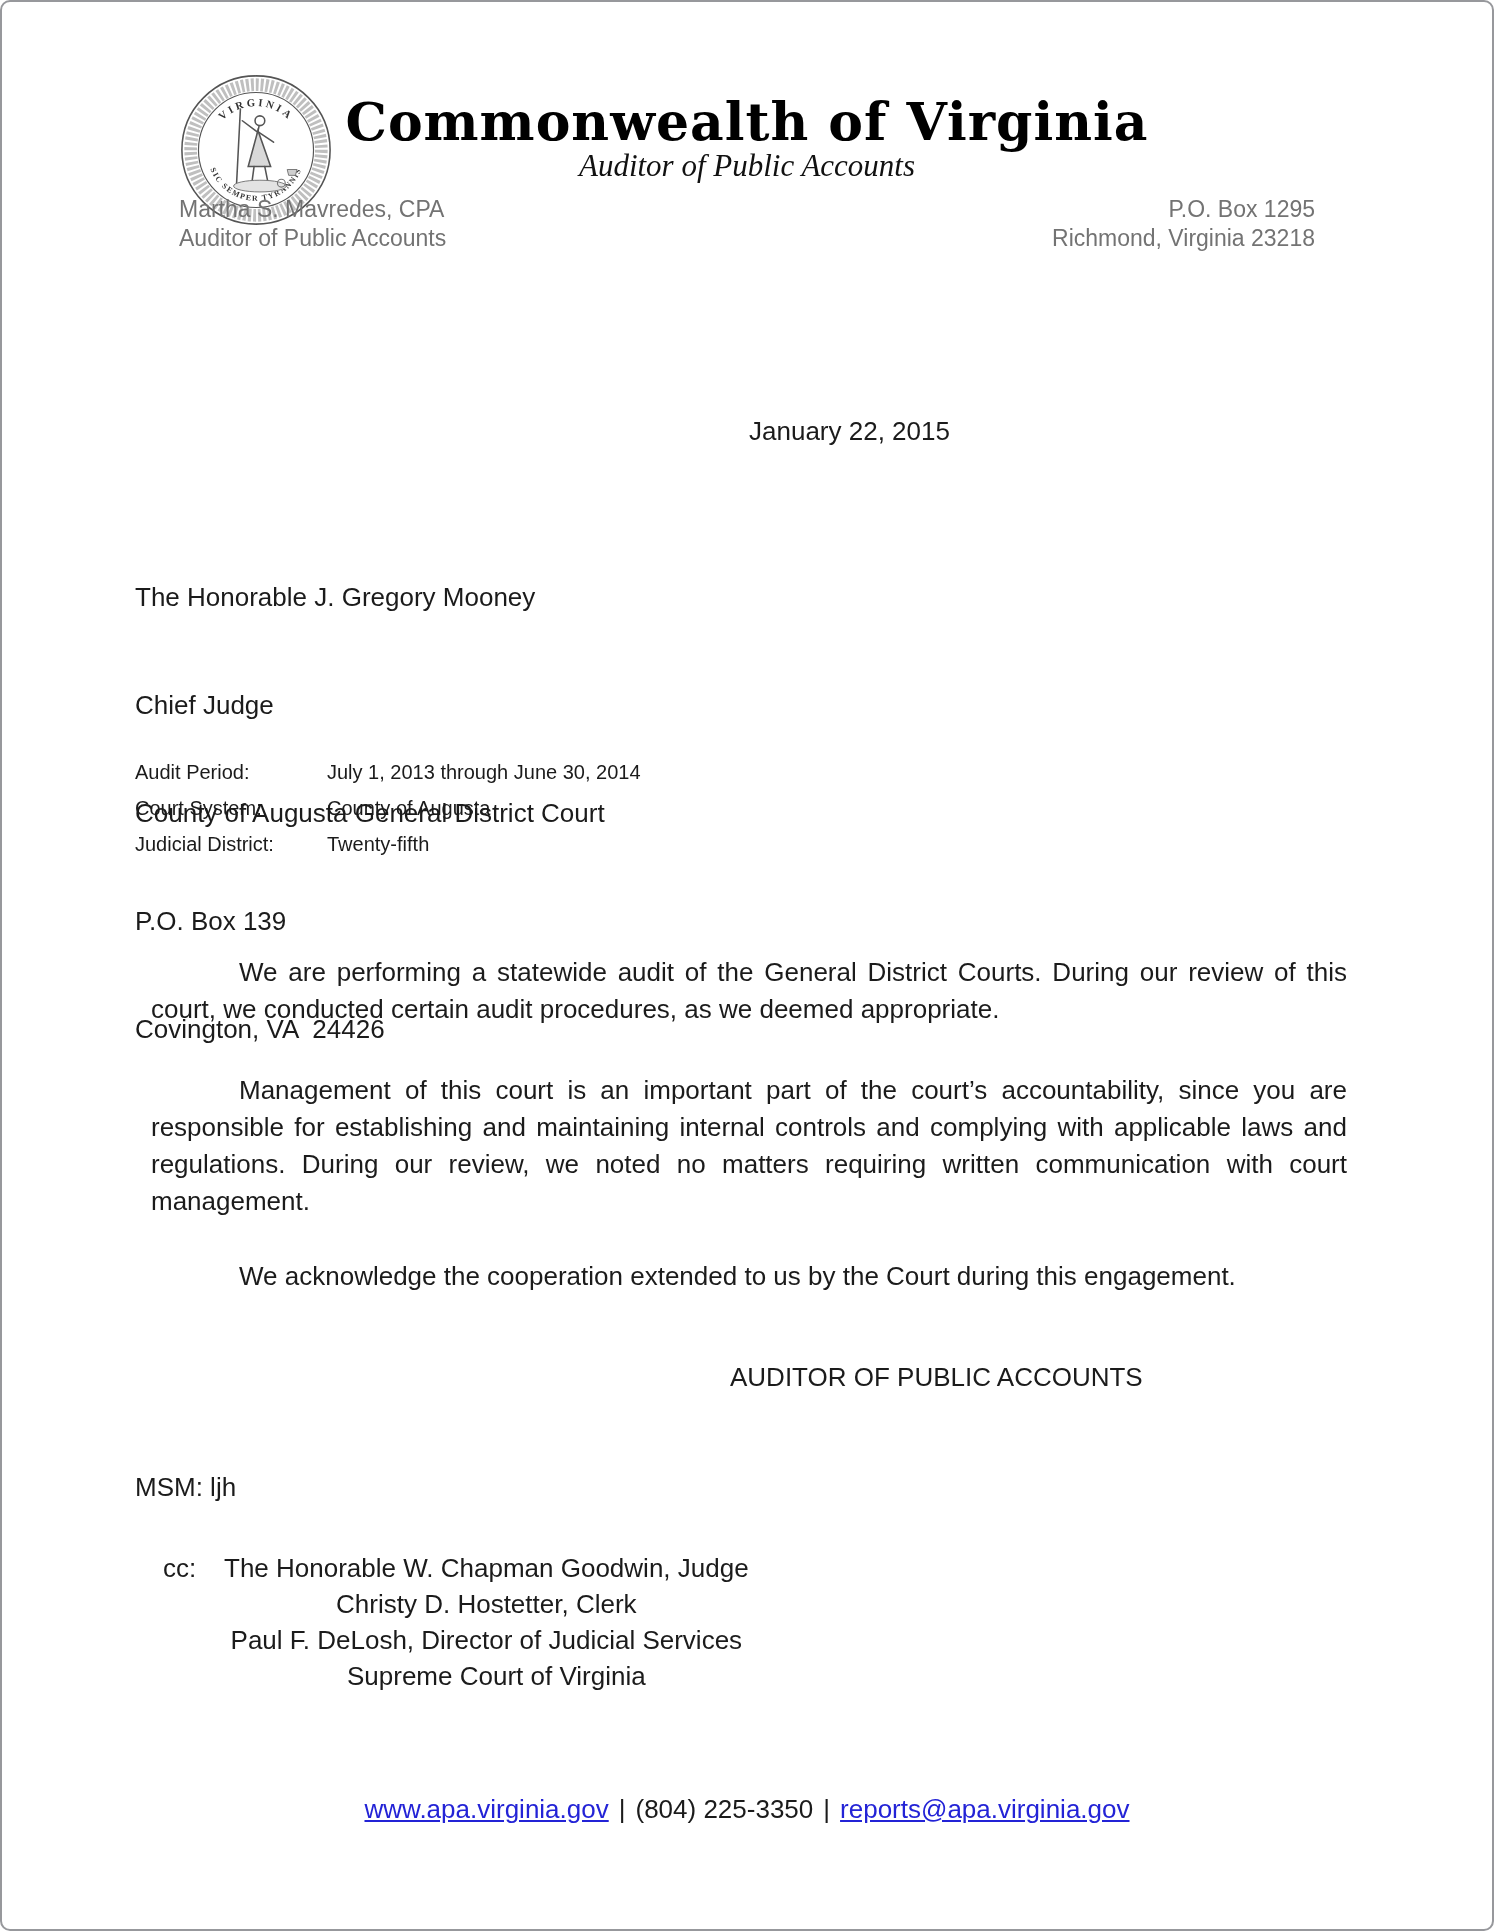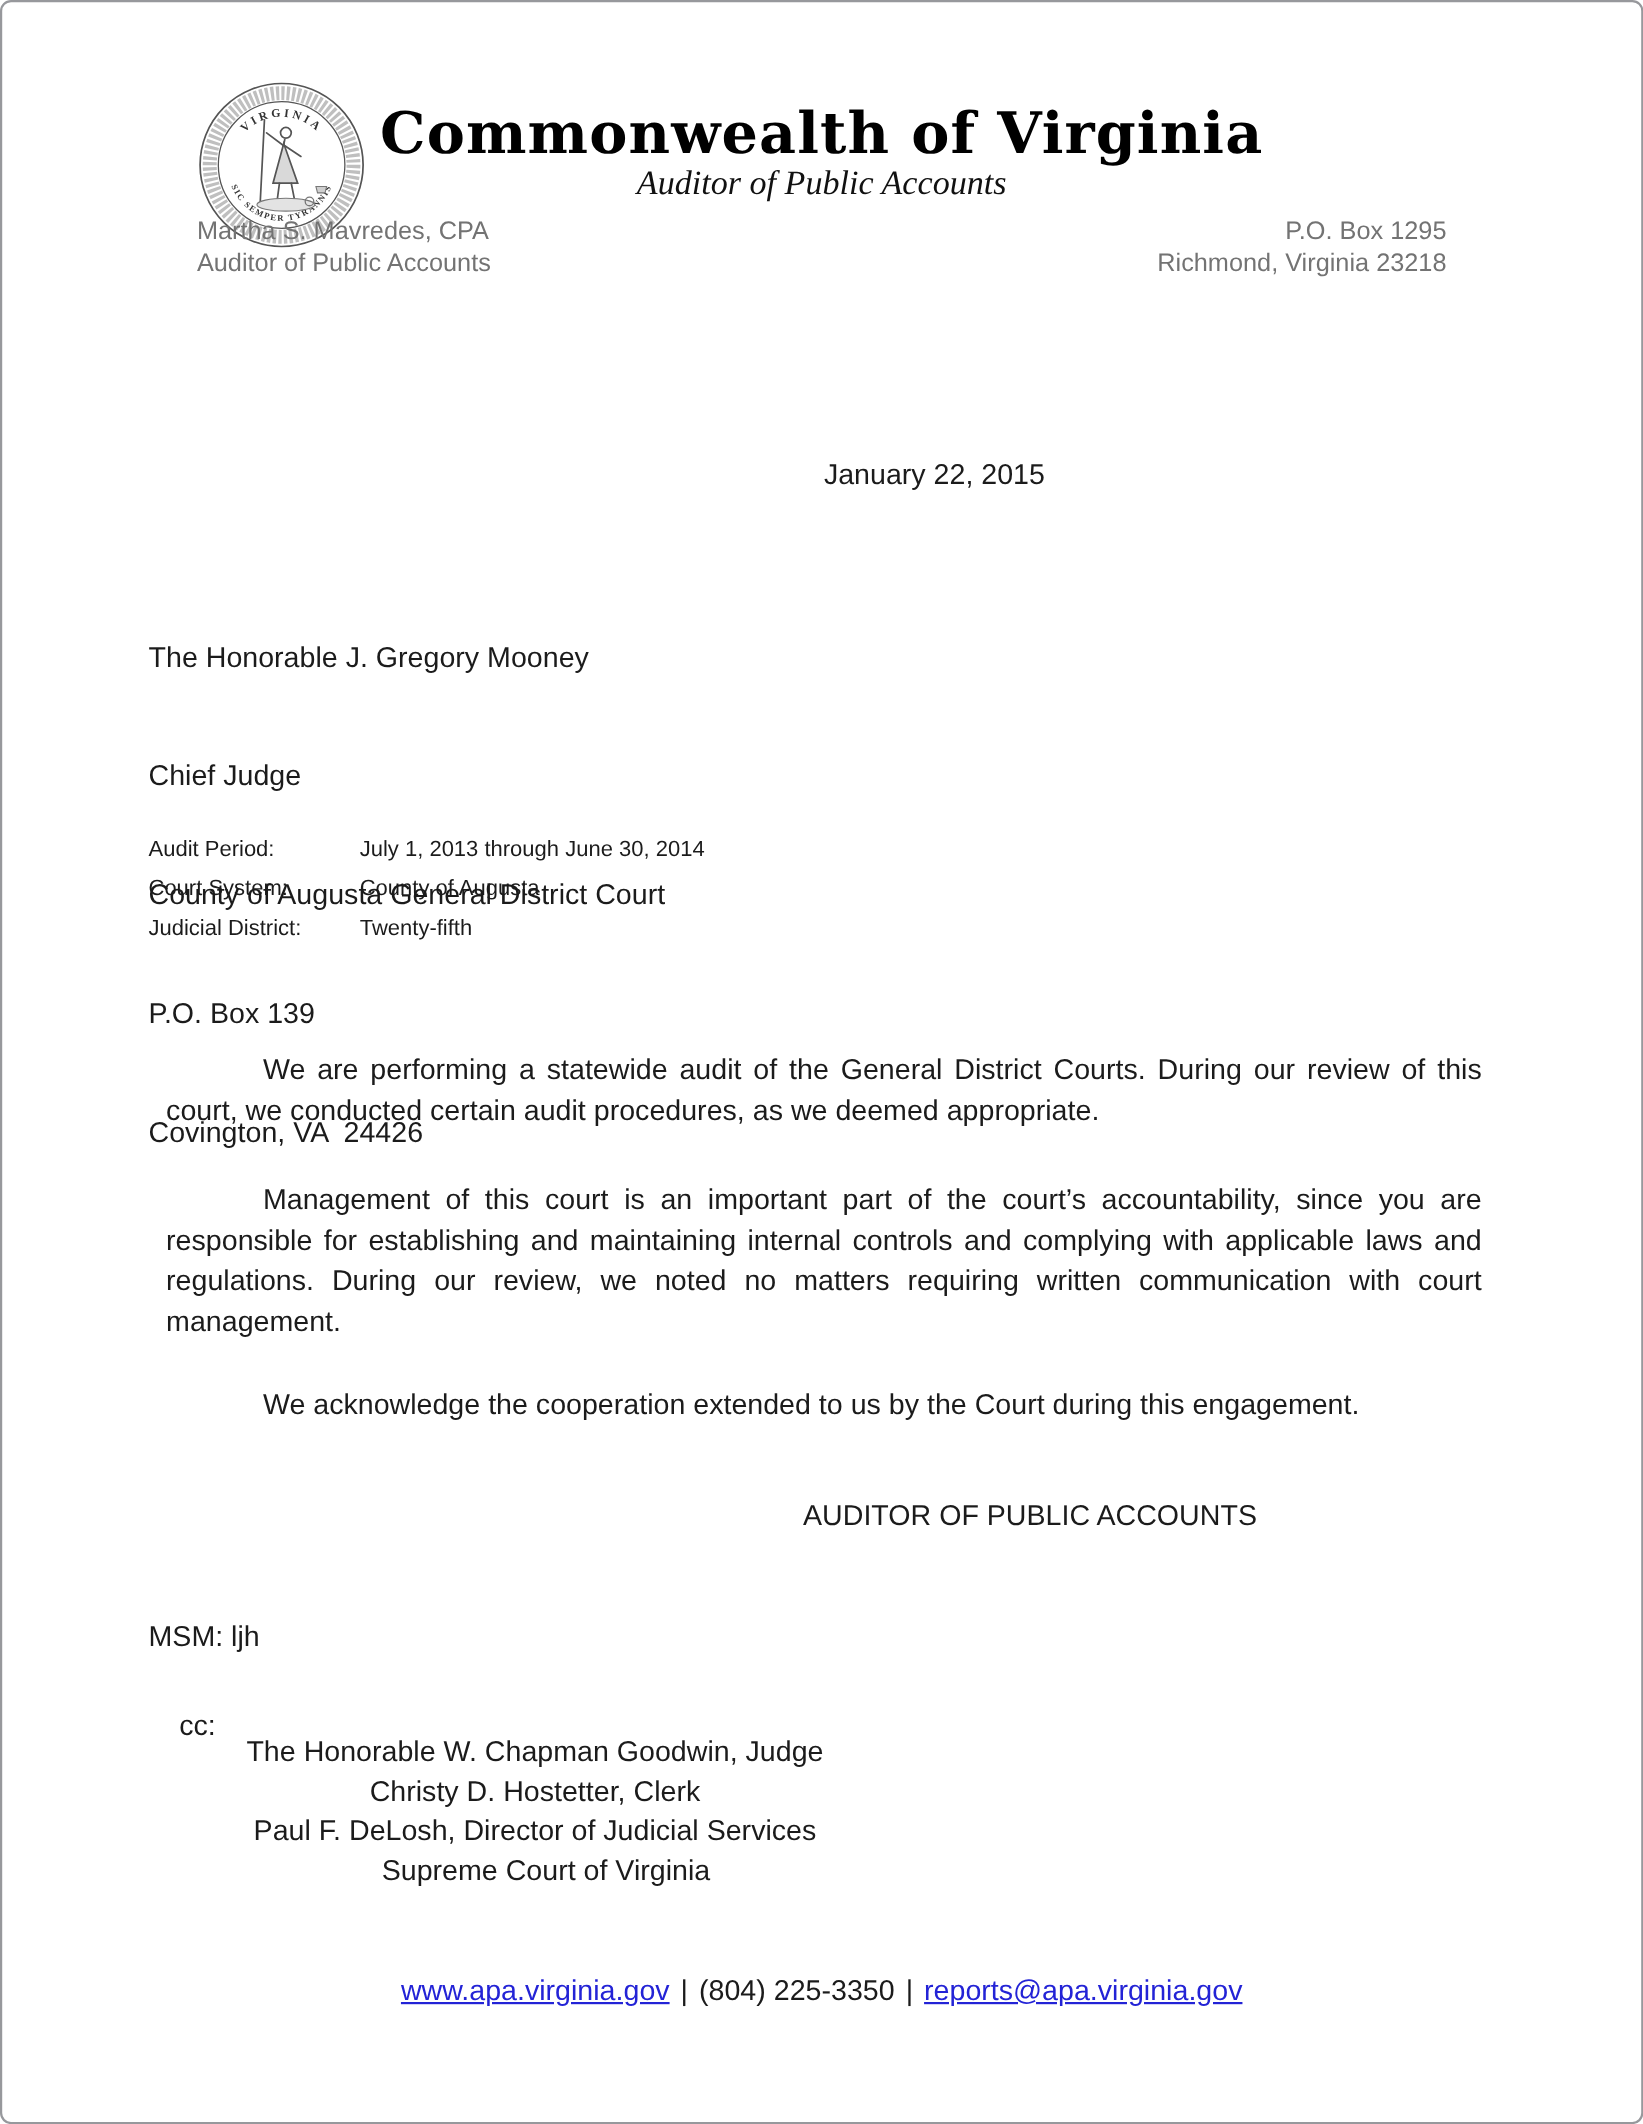--- a/index.html
+++ b/index.html
@@ -40,21 +40,21 @@
   .meta-row .meta-label{display:inline-block;width:192px;}
   .body-text{position:absolute;left:133px;top:936px;width:1228px;font-size:26px;line-height:37px;text-align:justify;}
   .body-text p{margin:16px;text-indent:88px;}
   .body-text p.p1{margin-bottom:44px;}
   .body-text p.p2{margin-bottom:38px;}
   .signature-line{position:absolute;left:728px;top:1360px;font-size:26px;}
   .reference-line{position:absolute;left:133px;top:1470px;font-size:26px;}
   .cc-block{position:absolute;left:133px;top:1548px;font-size:26px;line-height:36px;}
   .cc-row{display:flex;text-align:center;}
   .cc-label-col{width:89px;flex:none;}
-  .cc-items{flex:none;margin-top:24px;}
+  .cc-items{flex:none;}
   .cc-item-indent{padding-left:20px;}
   
   .footer-line{
     position:absolute;left:0;top:1792px;width:100%;
     text-align:center;font-size:26px;color:#1b1b1b;
   }
   .footer-link{color:var(--link-color,#2323d6);text-decoration:underline;cursor:pointer;}
   .footer-sep{padding:0 10px;color:#1b1b1b;}
   
   .seal svg{width:100%;height:100%;}

